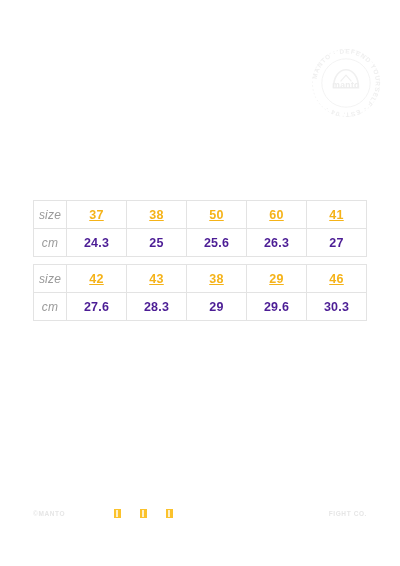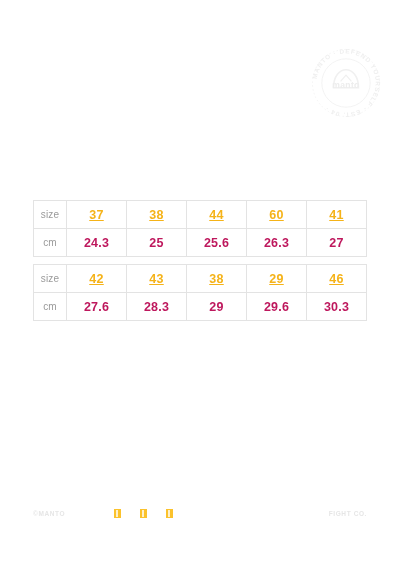--- a/index.html
+++ b/index.html
@@ -48,34 +48,35 @@
   }
   table.size-table td {
     border: 1px solid #e3e3e3;
     text-align: center;
     vertical-align: middle;
     height: 27px;
     padding: 0;
   }
   td.label-cell {
     width: 32px;
-    font-size: 10px;
+    font-size: 12px;
     color: #9a9a9a;
     font-weight: 400;
     letter-spacing: .2px;
+    font-style: italic;
   }
   td.size-cell {
     color: #f5b319;
     font-size: 12.5px;
     font-weight: 700;
     letter-spacing: .3px;
     text-decoration: underline;
   }
   td.cm-cell {
-    color: #be185d;
+    color: #4c1d95;
     font-size: 12.5px;
     font-weight: 700;
     letter-spacing: .2px;
   }
 
   
   .footer {
     position: absolute;
     left: 0;
     top: 508px;
@@ -145,21 +146,21 @@
 </div>
 
 <div class="tables">
 
   <table class="size-table">
     <tbody>
       <tr>
         <td class="label-cell">size</td>
         <td class="size-cell">37</td>
         <td class="size-cell">38</td>
-        <td class="size-cell">44</td>
+        <td class="size-cell">50</td>
         <td class="size-cell">60</td>
         <td class="size-cell">41</td>
       </tr>
       <tr>
         <td class="label-cell">cm</td>
         <td class="cm-cell">24.3</td>
         <td class="cm-cell">25</td>
         <td class="cm-cell">25.6</td>
         <td class="cm-cell">26.3</td>
         <td class="cm-cell">27</td>

